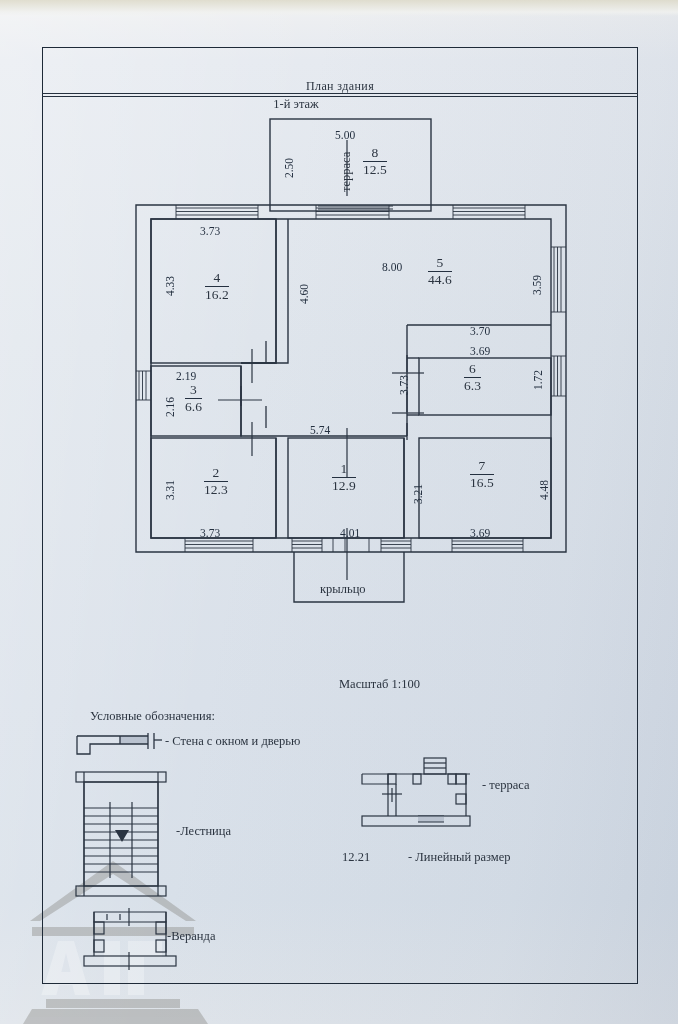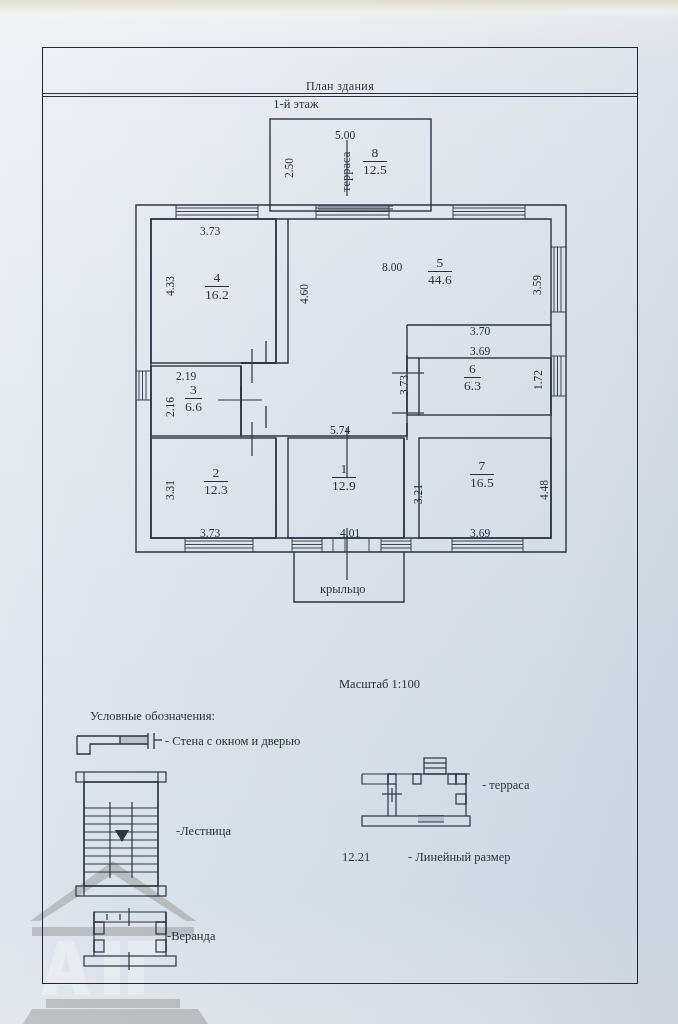--- a/index.html
+++ b/index.html
@@ -293,21 +293,21 @@
   <span class="area">6.6</span>
 </div>
 
 <div class="dim v" style="left:164px;top:500px;transform:rotate(-90deg);">3.31</div>
 <div class="dim" style="left:200px;top:527px;">3.73</div>
 <div class="rlabel" style="left:204px;top:466px;">
   <span class="num">2</span>
   <span class="area">12.3</span>
 </div>
 
-<div class="dim" style="left:310px;top:424px;margin-left:20px;">5.74</div>
+<div class="dim" style="left:310px;top:424px;">5.74</div>
 <div class="dim v" style="left:412px;top:504px;transform:rotate(-90deg);">3.21</div>
 <div class="dim" style="left:340px;top:527px;">4.01</div>
 <div class="rlabel" style="left:332px;top:462px;">
   <span class="num">1</span>
   <span class="area">12.9</span>
 </div>
 
 <div class="dim v" style="left:538px;top:500px;transform:rotate(-90deg);">4.48</div>
 <div class="dim" style="left:470px;top:527px;">3.69</div>
 <div class="rlabel" style="left:470px;top:459px;">

